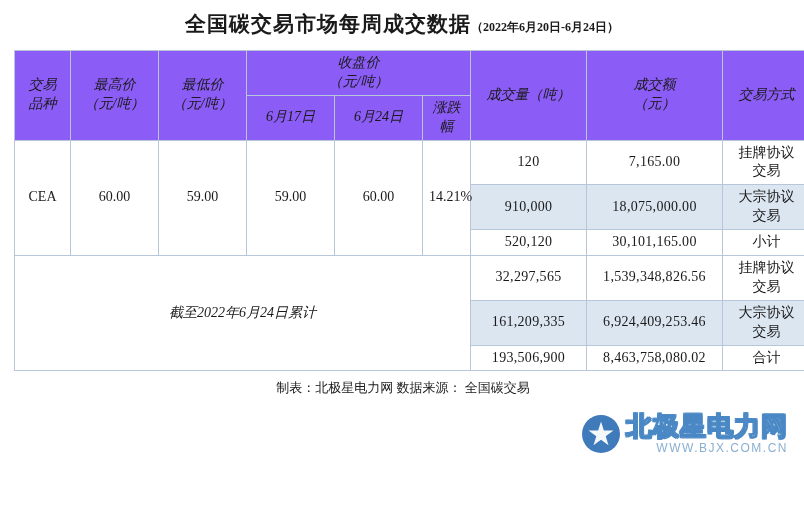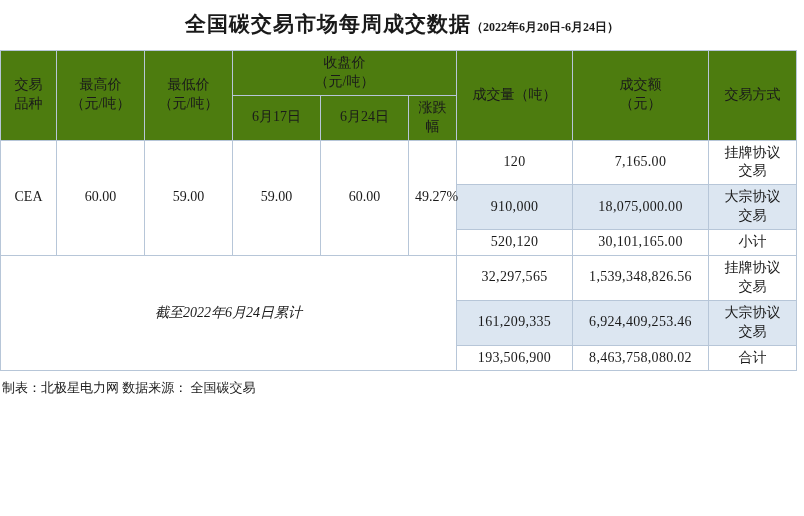--- a/index.html
+++ b/index.html
@@ -13,21 +13,21 @@
     font-family: "Liberation Serif", serif;
     color: #1a1a1a;
     overflow: hidden;
     position: relative;
   }
   .page {
     position: relative;
     width: 804px;
     height: 462px;
     box-sizing: border-box;
-    padding: 0 0;
+    padding: 0 14px;
   }
   .title-row {
     text-align: center;
     padding-top: 10px;
     padding-bottom: 12px;
     white-space: nowrap;
   }
   .title-main {
     font-family: "Liberation Serif", serif;
     font-size: 21px;
@@ -47,23 +47,24 @@
   table.grid td, table.grid th {
     border: 1px solid #b7c6d8;
     font-weight: normal;
     font-size: 14px;
     padding: 3px 6px;
     vertical-align: middle;
     text-align: center;
     line-height: 1.35;
   }
   thead td {
-    background: #4d7c0f;
+    background: #8b5cf6;
     font-size: 14px;
     padding: 6px 4px;
+    font-style: italic;
   }
   .vert-label {
     letter-spacing: 0px;
   }
   .num {
     text-align: right;
     padding-right: 12px;
     font-family: Liberation Serif, serif;
     letter-spacing: 0.3px;
   }
@@ -76,20 +77,21 @@
     text-align: center;
     font-size: 14px;
     vertical-align: middle;
     font-style: italic;
   }
   .footer {
     margin-top: 8px;
     font-size: 13px;
     color: #1a1a1a;
     padding-left: 2px;
+    text-align: center;
   }
   
   .watermark {
     position: absolute;
     right: 16px;
     bottom: 8px;
     display: flex;
     align-items: center;
     opacity: 0.92;
     pointer-events: none;
@@ -196,21 +198,21 @@
         </td>
       </tr>
     </thead>
     <tbody>
       <tr class="row-plain">
         <td rowspan="3" class="cea-cell">CEA</td>
         <td rowspan="3" class="ctr">60.00</td>
         <td rowspan="3" class="ctr">59.00</td>
         <td rowspan="3" class="ctr">59.00</td>
         <td rowspan="3" class="ctr">60.00</td>
-        <td rowspan="3" class="ctr">49.27%</td>
+        <td rowspan="3" class="ctr">14.21%</td>
         <td class="num">120</td>
         <td class="num">7,165.00</td>
         <td class="mode-cell">
           <div>挂牌协议</div>
           <div>交易</div>
         </td>
       </tr>
       <tr class="row-alt">
         <td class="num">910,000</td>
         <td class="num">18,075,000.00</td>
@@ -249,14 +251,21 @@
         <td class="num">8,463,758,080.02</td>
         <td class="mode-cell">
           <div>合计</div>
         </td>
       </tr>
     </tbody>
   </table>
 
   <div class="footer">制表：北极星电力网  数据来源： 全国碳交易</div>
 
+  <div class="watermark">
+    <div class="wm-star"></div>
+    <div class="wm-text">
+      <div class="wm-main">北极星电力网</div>
+      <div class="wm-sub">WWW.BJX.COM.CN</div>
+    </div>
+  </div>
 
 </div>
 
 </body></html>

